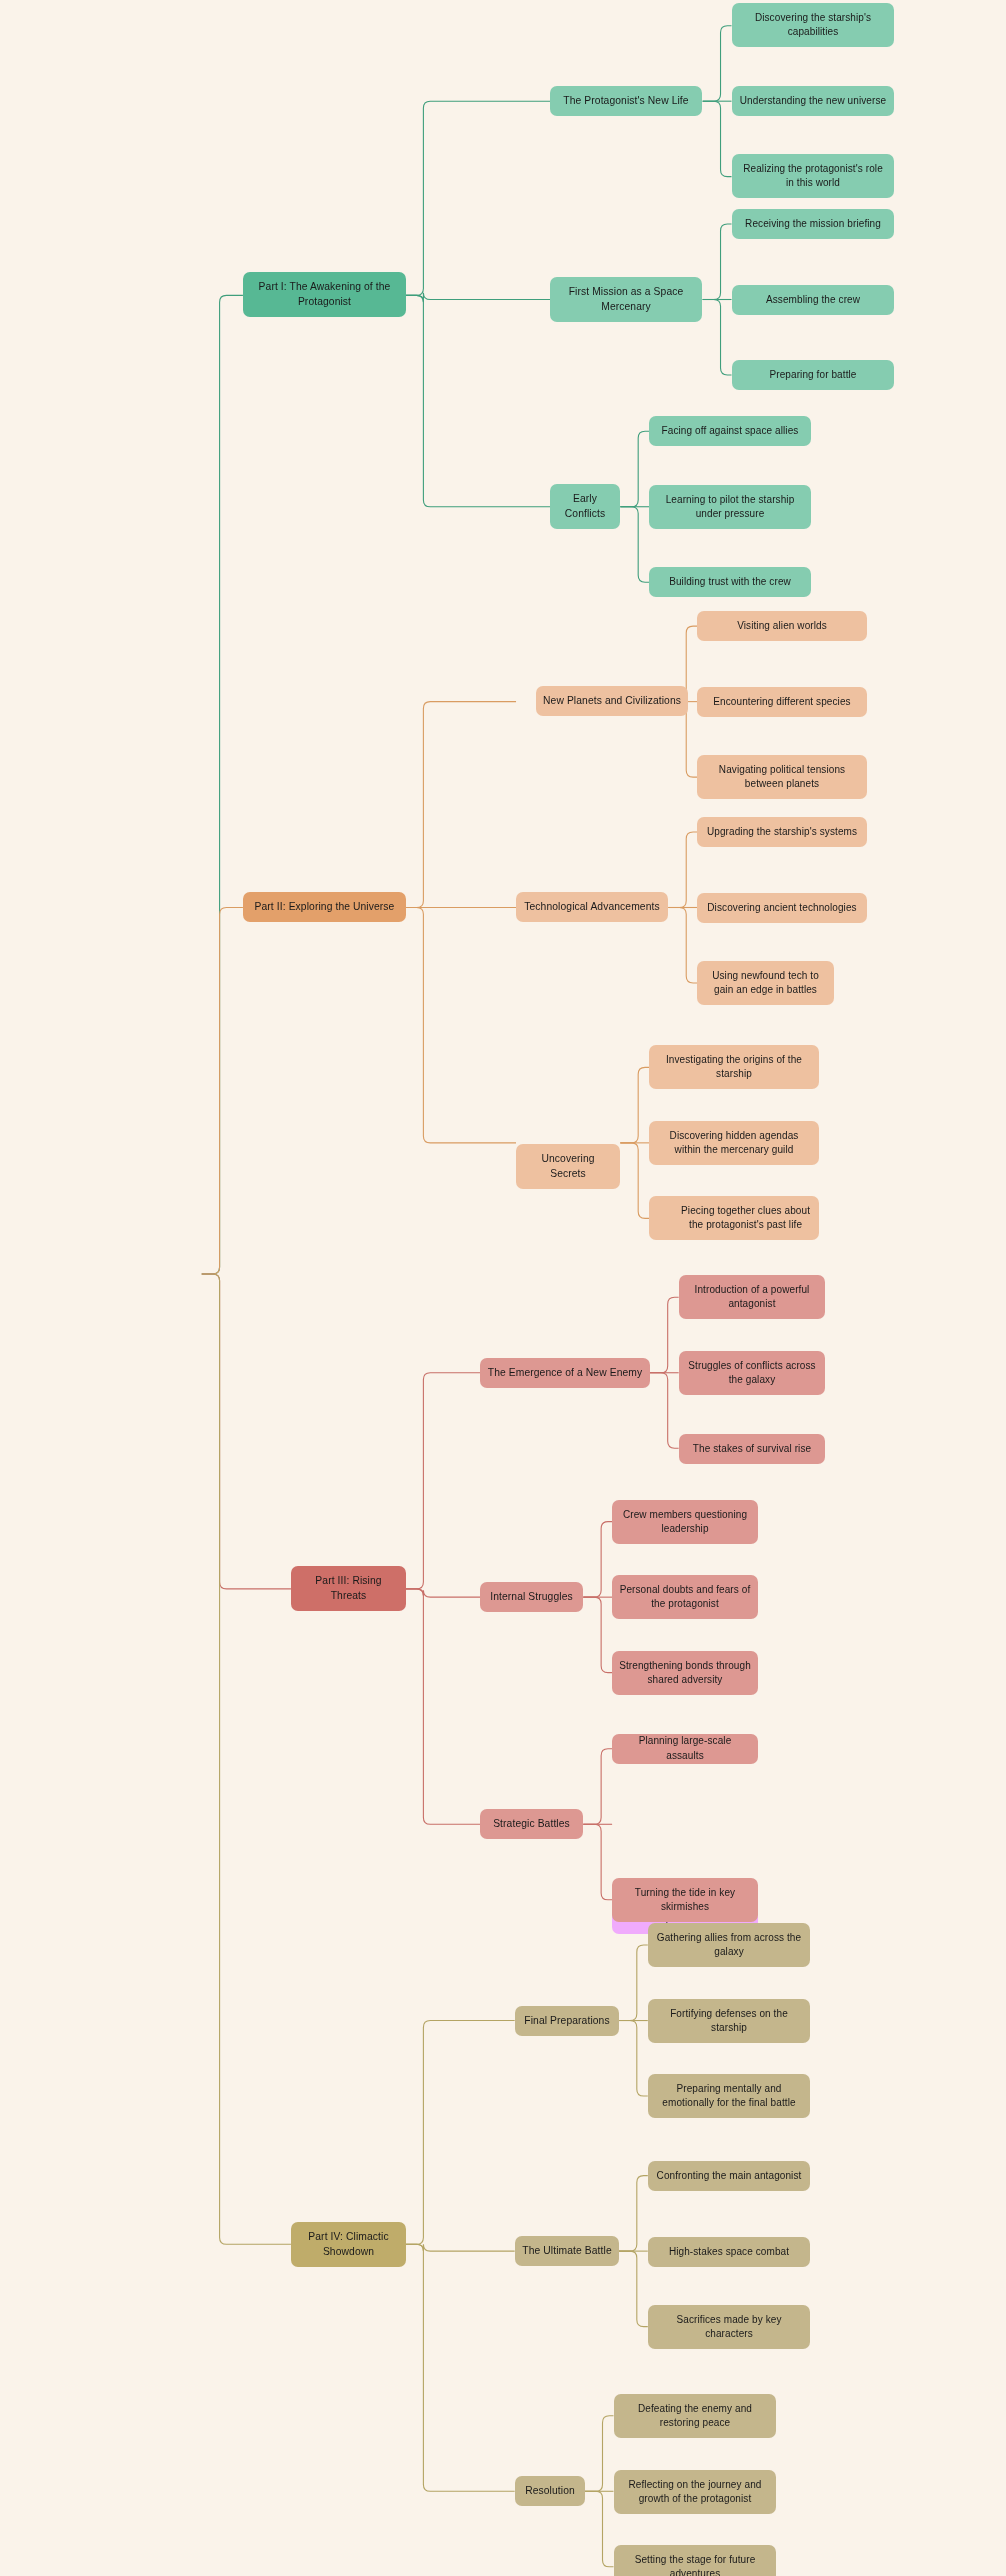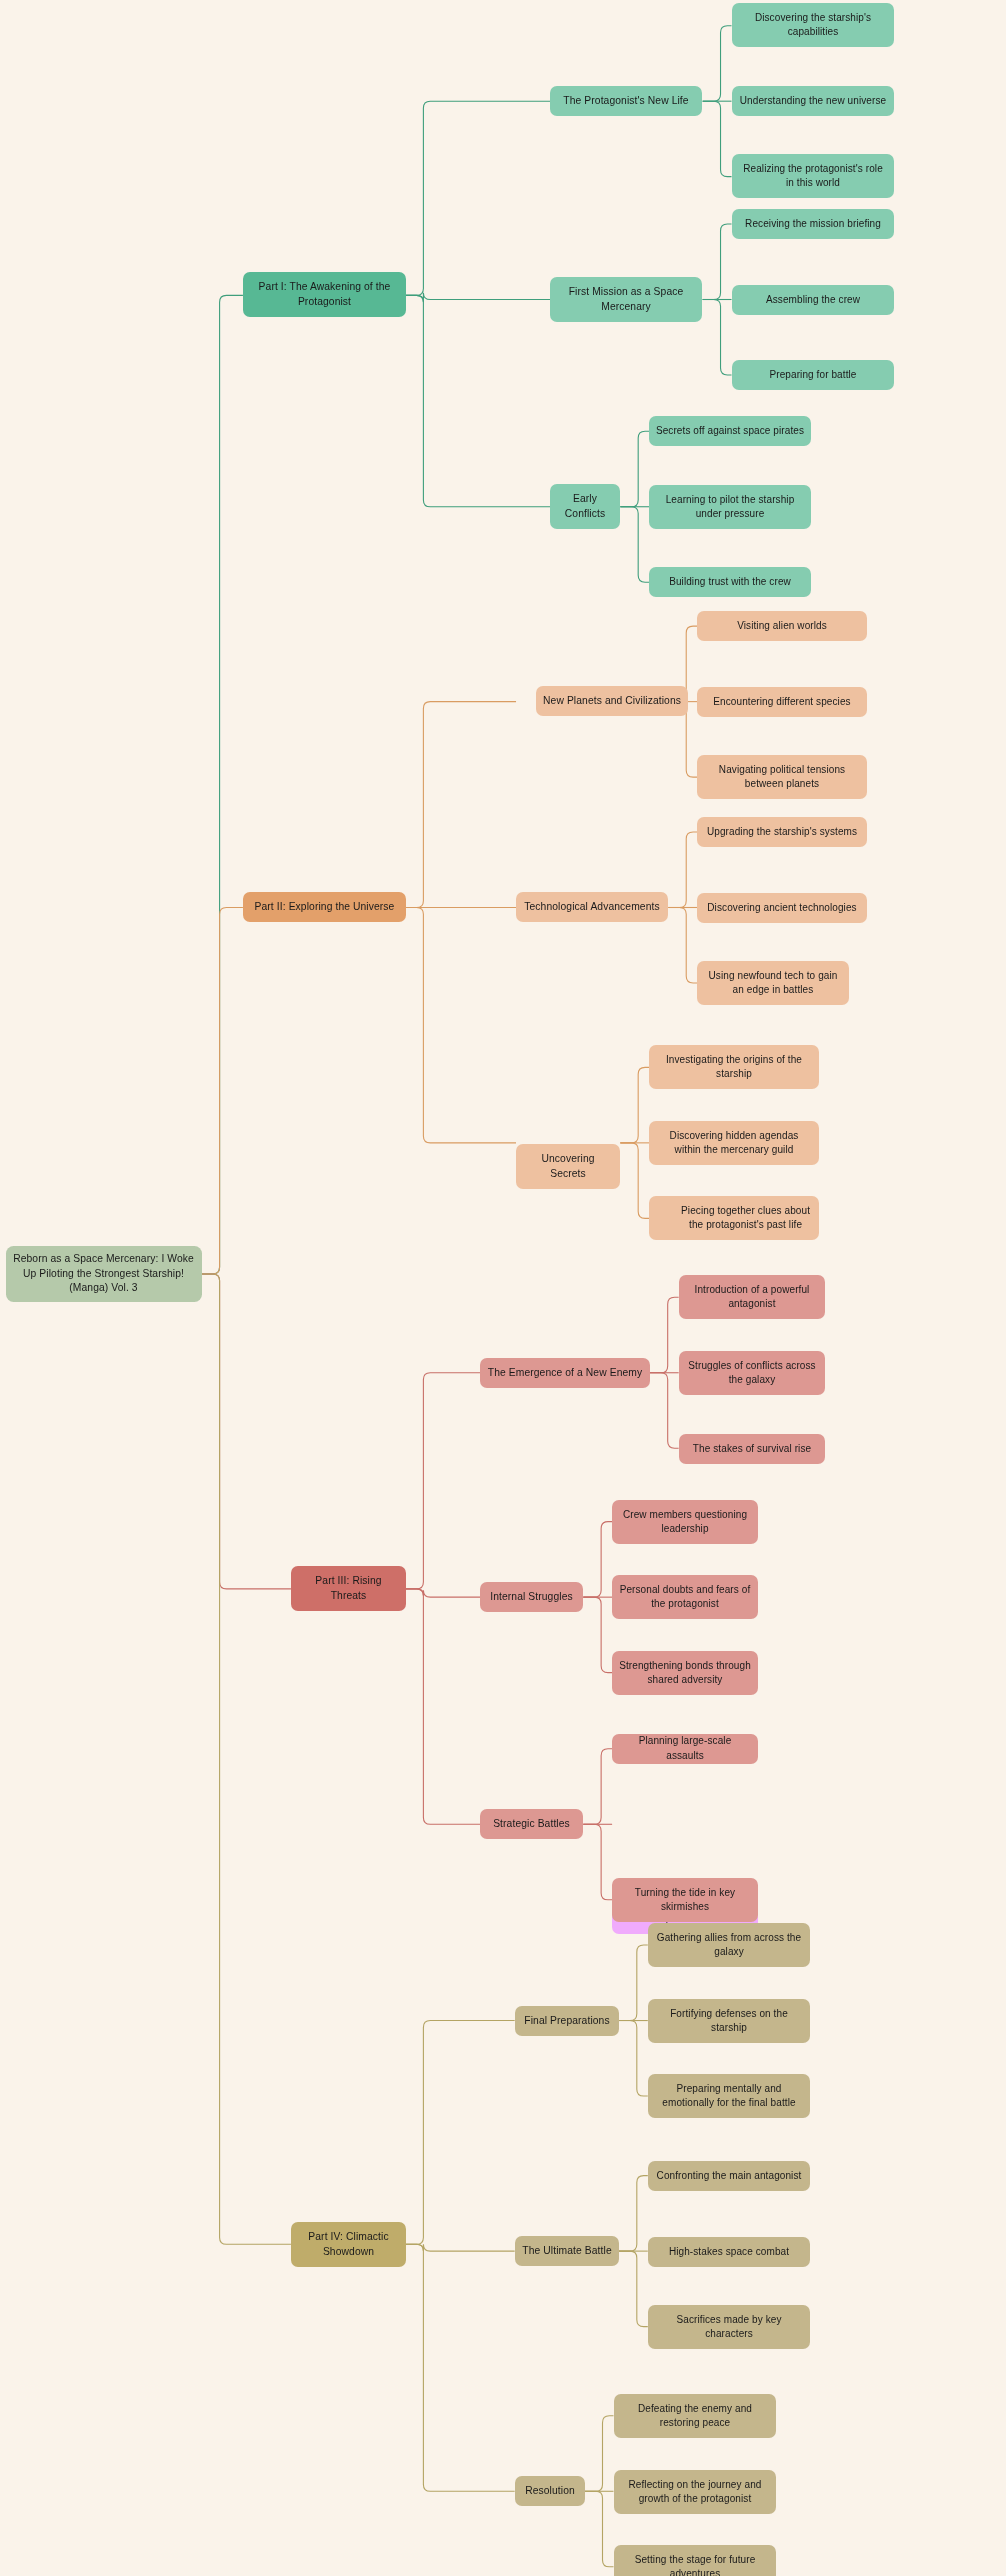--- a/index.html
+++ b/index.html
@@ -98,23 +98,20 @@
       <path d="M 902 2944 L 918 2944 Q 928 2944 928 2954 L 928 3044 Q 928 3054 938 3054 L 944 3054" fill="none" stroke="#b4a464" stroke-width="1.6"></path>
       <path d="M 591 3270 L 607 3270 Q 617 3270 617 3280 L 617 3270 Q 617 3280 627 3280 L 750 3280" fill="none" stroke="#b4a464" stroke-width="1.6"></path>
       <path d="M 902 3280 L 918 3280 Q 928 3280 928 3270 L 928 3180 Q 928 3170 938 3170 L 944 3170" fill="none" stroke="#b4a464" stroke-width="1.6"></path>
       <path d="M 902 3280 L 944 3280" fill="none" stroke="#b4a464" stroke-width="1.6"></path>
       <path d="M 902 3280 L 918 3280 Q 928 3280 928 3290 L 928 3380 Q 928 3390 938 3390 L 944 3390" fill="none" stroke="#b4a464" stroke-width="1.6"></path>
       <path d="M 591 3270 L 607 3270 Q 617 3270 617 3280 L 617 3620 Q 617 3630 627 3630 L 750 3630" fill="none" stroke="#b4a464" stroke-width="1.6"></path>
       <path d="M 852 3630 L 868 3630 Q 878 3630 878 3620 L 878 3530 Q 878 3520 888 3520 L 894 3520" fill="none" stroke="#b4a464" stroke-width="1.6"></path>
       <path d="M 852 3630 L 894 3630" fill="none" stroke="#b4a464" stroke-width="1.6"></path>
       <path d="M 852 3630 L 868 3630 Q 878 3630 878 3640 L 878 3730 Q 878 3740 888 3740 L 894 3740" fill="none" stroke="#b4a464" stroke-width="1.6"></path>
     </svg>
-<div class="node root" style="left: 5.5px; top: 1246px; width: 196px; height: 56px; background: rgb(181, 201, 170);">
-      <span>Reborn as a Space Mercenary: I Woke Up Piloting the Strongest Starship! (Manga) Vol. 3</span>
-    </div>
     <div class="node l1" style="left: 243px; top: 272px; width: 163px; height: 45px; background: rgb(87, 184, 148);">
       <span>Part I: The Awakening of the Protagonist</span>
     </div>
     <div class="node l2" style="left: 550px; top: 86px; width: 152px; height: 30px; background: rgb(133, 204, 176);">
       <span>The Protagonist's New Life</span>
     </div>
     <div class="node l3" style="left: 732px; top: 3.4px; width: 162px; height: 44px; background: rgb(133, 204, 176);">
       <span>Discovering the starship's capabilities</span>
     </div>
     <div class="node l3" style="left: 732px; top: 86px; width: 162px; height: 29.5px; background: rgb(133, 204, 176);">
@@ -132,21 +129,21 @@
     <div class="node l3" style="left: 732px; top: 285px; width: 162px; height: 29.5px; background: rgb(133, 204, 176);">
       <span>Assembling the crew</span>
     </div>
     <div class="node l3" style="left: 732px; top: 360px; width: 162px; height: 29.5px; background: rgb(133, 204, 176);">
       <span>Preparing for battle</span>
     </div>
     <div class="node l2" style="left: 550px; top: 484px; width: 70px; height: 45px; background: rgb(133, 204, 176);">
       <span>Early Conflicts</span>
     </div>
     <div class="node l3" style="left: 649px; top: 416px; width: 162px; height: 29.5px; background: rgb(133, 204, 176);">
-      <span>Secrets off against space pirates</span>
+      <span>Facing off against space allies</span>
     </div>
     <div class="node l3" style="left: 649px; top: 485px; width: 162px; height: 44px; background: rgb(133, 204, 176);">
       <span>Learning to pilot the starship under pressure</span>
     </div>
     <div class="node l3" style="left: 649px; top: 567px; width: 162px; height: 29.5px; background: rgb(133, 204, 176);">
       <span>Building trust with the crew</span>
     </div>
     <div class="node l1" style="left: 243px; top: 892px; width: 163px; height: 30px; background: rgb(227, 160, 106);">
       <span>Part II: Exploring the Universe</span>
     </div>
@@ -164,21 +161,21 @@
     </div>
     <div class="node l2" style="left: 516px; top: 892px; width: 152px; height: 30px; background: rgb(238, 193, 160);">
       <span>Technological Advancements</span>
     </div>
     <div class="node l3" style="left: 697px; top: 817px; width: 170px; height: 29.5px; background: rgb(238, 193, 160);">
       <span>Upgrading the starship's systems</span>
     </div>
     <div class="node l3" style="left: 697px; top: 893px; width: 170px; height: 29.5px; background: rgb(238, 193, 160);">
       <span>Discovering ancient technologies</span>
     </div>
-    <div class="node l3" style="left: 697px; top: 961px; width: 152px; height: 44px; background: rgb(238, 193, 160);">
+    <div class="node l3" style="left: 697px; top: 961px; width: 137px; height: 44px; background: rgb(238, 193, 160);">
       <span>Using newfound tech to gain an edge in battles</span>
     </div>
     <div class="node l2" style="left: 516px; top: 1120px; width: 104px; height: 45px; background: rgb(238, 193, 160); margin-top: 24px;">
       <span>Uncovering Secrets</span>
     </div>
     <div class="node l3" style="left: 649px; top: 1045px; width: 170px; height: 44px; background: rgb(238, 193, 160);">
       <span>Investigating the origins of the starship</span>
     </div>
     <div class="node l3" style="left: 649px; top: 1121px; width: 170px; height: 44px; background: rgb(238, 193, 160);">
       <span>Discovering hidden agendas within the mercenary guild</span>

